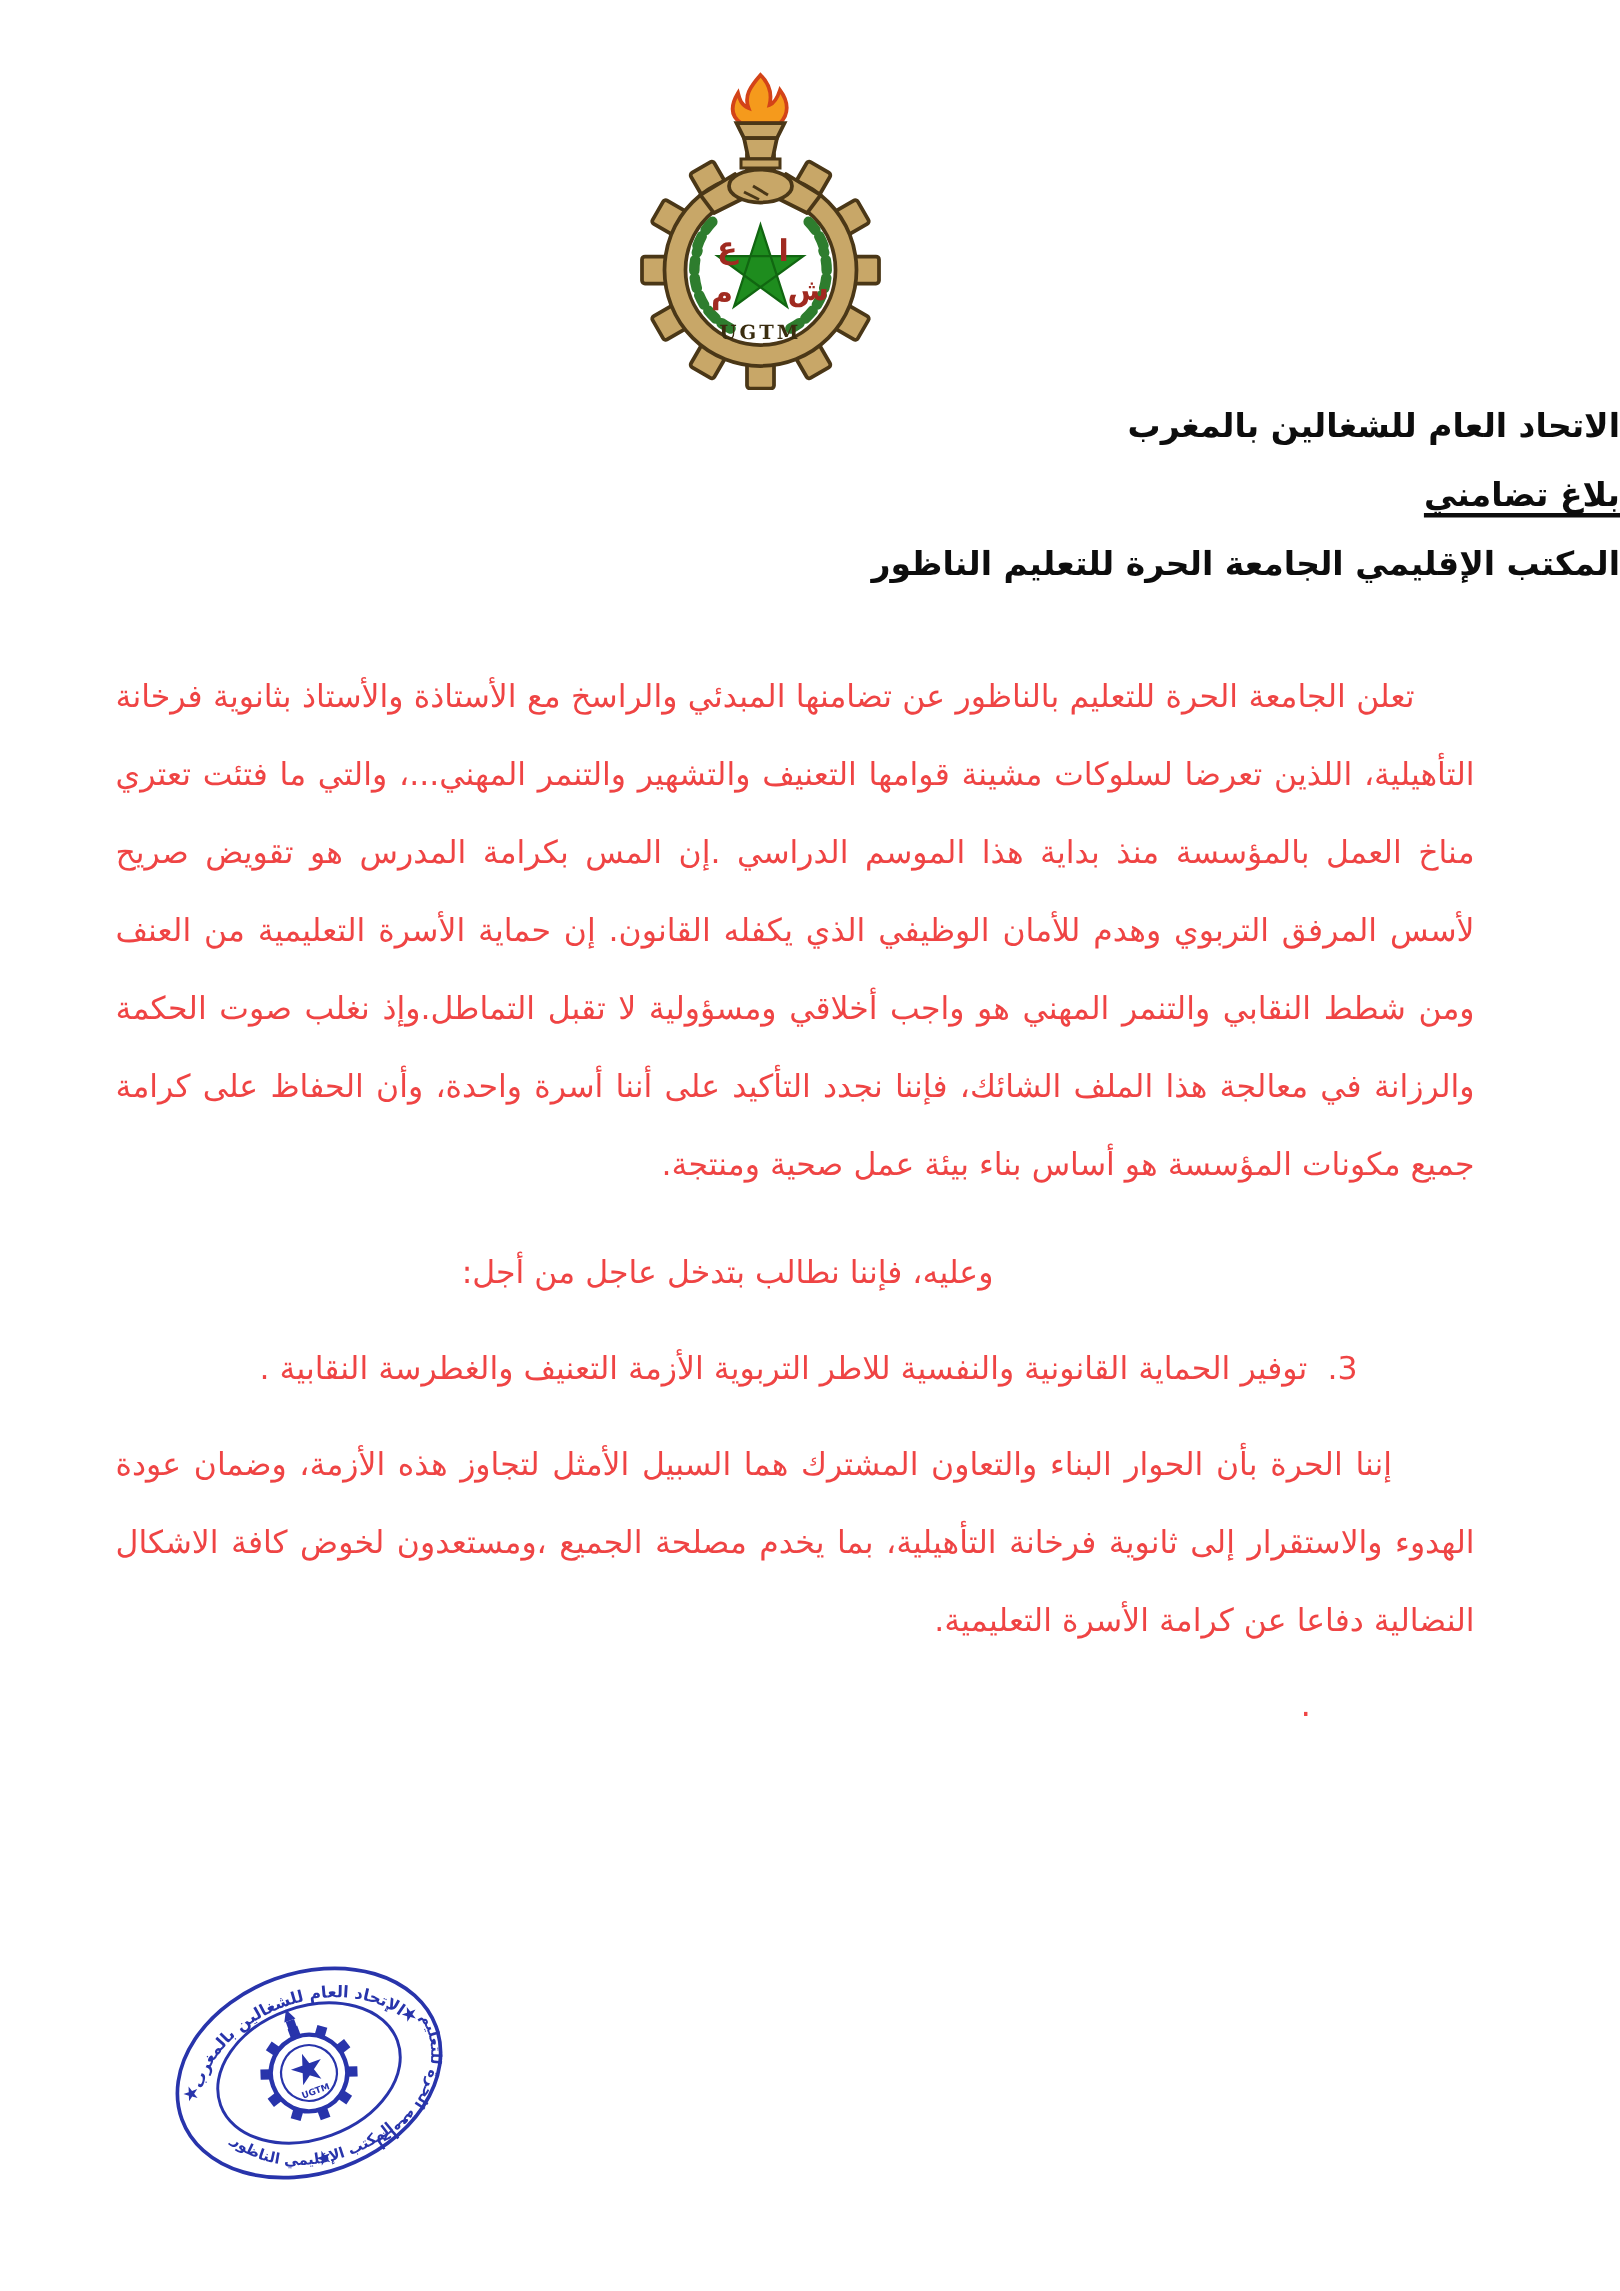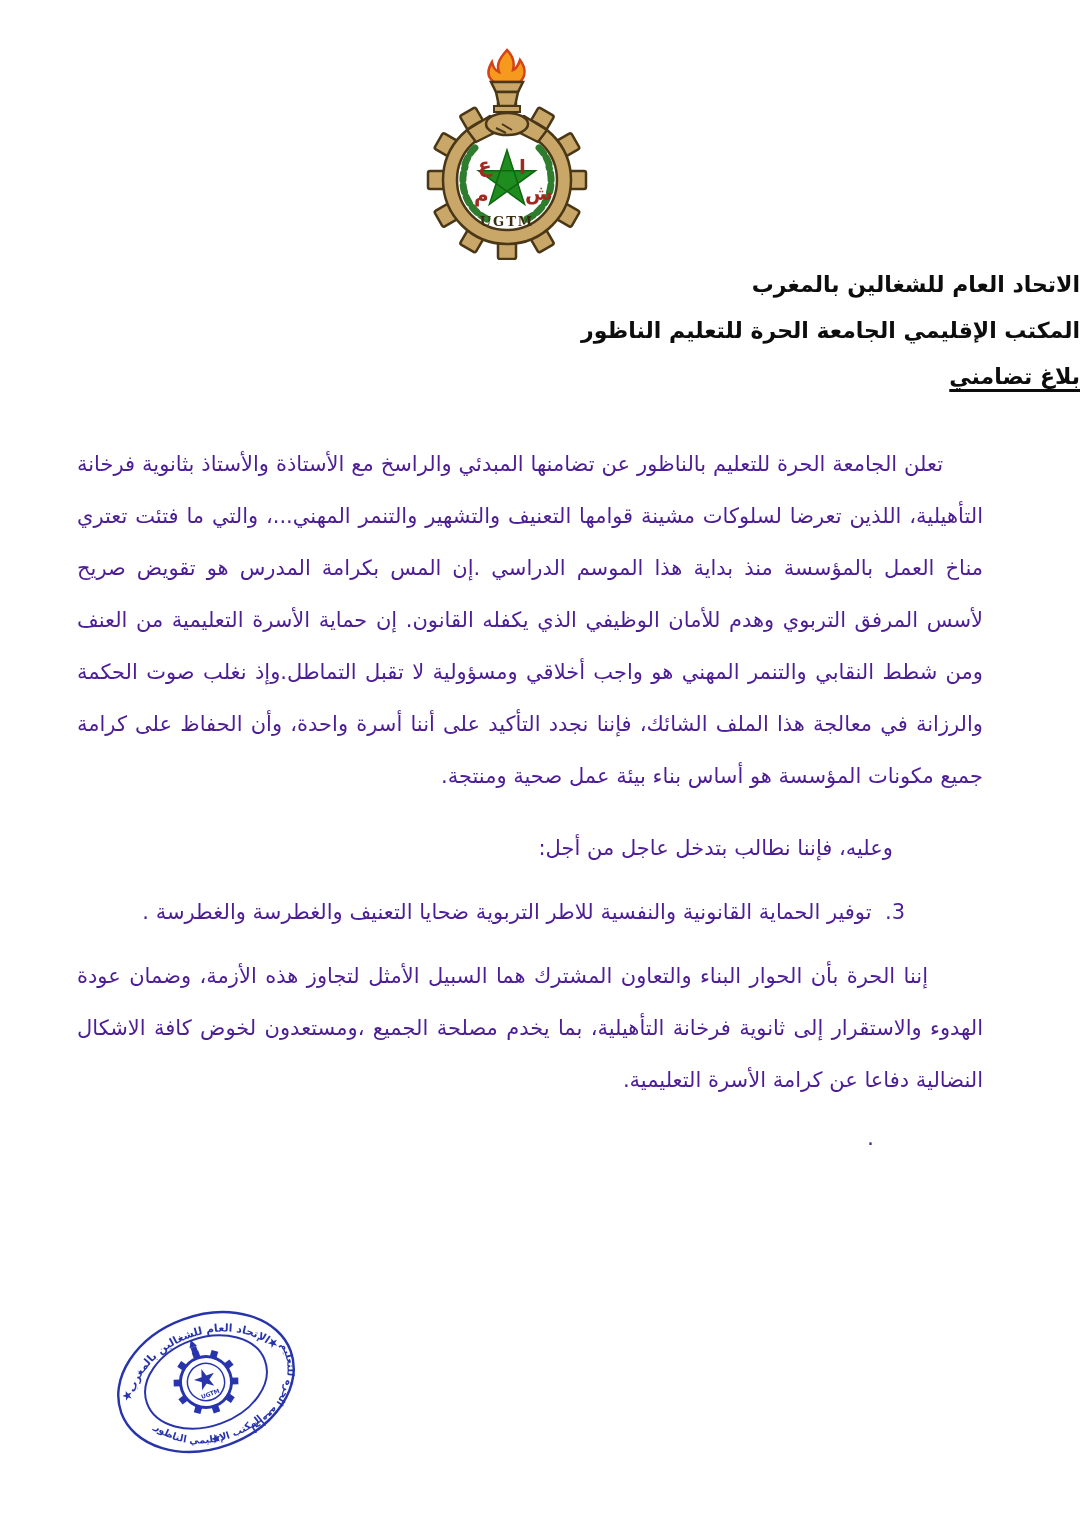--- a/index.html
+++ b/index.html
@@ -7,24 +7,24 @@
     position:relative;width:1080px;height:1527px;background:#ffffff;
     overflow:hidden;color:#141414;
     font-family:"DejaVu Sans",sans-serif;
   }
   .logo{position:absolute;top:42px;left:412px;width:190px;height:218px;}
   .header{position:absolute;top:262px;left:0;width:1080px;text-align:right;direction:rtl;}
   .h-line{font-weight:bold;font-size:22px;line-height:46px;color:#0d0d0d;}
   .title-line{display:inline-block;text-decoration:underline;text-decoration-thickness:2.5px;text-underline-offset:5px;}
   .doc-body{
     position:absolute;top:438px;left:77px;width:906px;
-    direction:rtl;text-align:justify;font-size:21px;line-height:52px;color:#4c1d95;
+    direction:rtl;text-align:justify;font-size:21px;line-height:52px;color:#ef4444;
   }
   .p1{margin:0;text-indent:40px;}
-  .intro{margin:20px 90px 0 0;text-align:right;}
+  .intro{margin:20px 90px 0 0;text-align:center;}
   .demand{margin:12px 0 0 0;padding-right:78px;}
   .demand .num{letter-spacing:1px;}
   .closing{margin:12px 0 0 0;text-indent:55px;}
   .date-row{position:relative;margin-top:6px;height:52px;}
   .date{position:absolute;left:300px;top:0;font-size:26px;}
   .period{position:absolute;left:790px;top:0;font-size:22px;}
   .stamp{position:absolute;left:108px;top:1306px;width:196px;height:152px;}
 </style>
 </head>
 <body>
@@ -83,31 +83,31 @@
         <path d="M55,88 L78,74 L88,88 L64,100 Z"></path>
         <path d="M135,88 L112,74 L102,88 L126,100 Z"></path>
         <ellipse cx="95" cy="82" rx="21" ry="11"></ellipse>
         <path d="M84,86 l10,5 M90,82 l10,6" fill="none" stroke-width="2"></path>
       </g>
     </svg>
   </div>
 
   <div class="header">
     <div class="h-line">الاتحاد العام للشغالين بالمغرب</div>
+    <div class="h-line"><span class="title-line">بلاغ تضامني</span></div>
     <div class="h-line">المكتب الإقليمي الجامعة الحرة للتعليم الناظور</div>
-    <div class="h-line"><span class="title-line">بلاغ تضامني</span></div>
   </div>
 
   <div class="doc-body" dir="rtl">
     <p class="p1">تعلن الجامعة الحرة للتعليم بالناظور عن تضامنها المبدئي والراسخ مع الأستاذة والأستاذ بثانوية فرخانة التأهيلية، اللذين تعرضا لسلوكات مشينة قوامها التعنيف والتشهير والتنمر المهني...، والتي  ما فتئت تعتري مناخ العمل بالمؤسسة منذ بداية هذا الموسم الدراسي .إن المس بكرامة المدرس هو تقويض صريح لأسس المرفق التربوي وهدم للأمان الوظيفي الذي يكفله القانون.  إن حماية الأسرة التعليمية من العنف ومن شطط  النقابي  والتنمر المهني هو واجب أخلاقي ومسؤولية لا تقبل التماطل.وإذ نغلب صوت الحكمة والرزانة في معالجة هذا الملف الشائك، فإننا نجدد التأكيد على أننا أسرة واحدة، وأن الحفاظ على كرامة جميع مكونات المؤسسة هو أساس بناء بيئة عمل صحية ومنتجة.</p>
 
     <p class="intro">وعليه، فإننا نطالب بتدخل عاجل من أجل:</p>
 
 
-    <div class="demand"><span class="num">3.</span>&nbsp; <span>توفير الحماية القانونية والنفسية للاطر التربوية ضحايا التعنيف والغطرسة والغطرسة .</span></div>
+    <div class="demand"><span class="num">3.</span>&nbsp; <span>توفير الحماية القانونية والنفسية للاطر التربوية الأزمة التعنيف والغطرسة النقابية .</span></div>
 
 
     <p class="closing">إننا الحرة بأن الحوار البناء والتعاون المشترك هما السبيل الأمثل لتجاوز هذه الأزمة، وضمان عودة الهدوء والاستقرار إلى ثانوية فرخانة التأهيلية، بما يخدم مصلحة الجميع ،ومستعدون لخوض كافة الاشكال النضالية دفاعا عن كرامة الأسرة التعليمية.</p>
 
     <div class="date-row">
       <span class="period">.</span>
     </div>
   </div>
 
   <div class="stamp">

